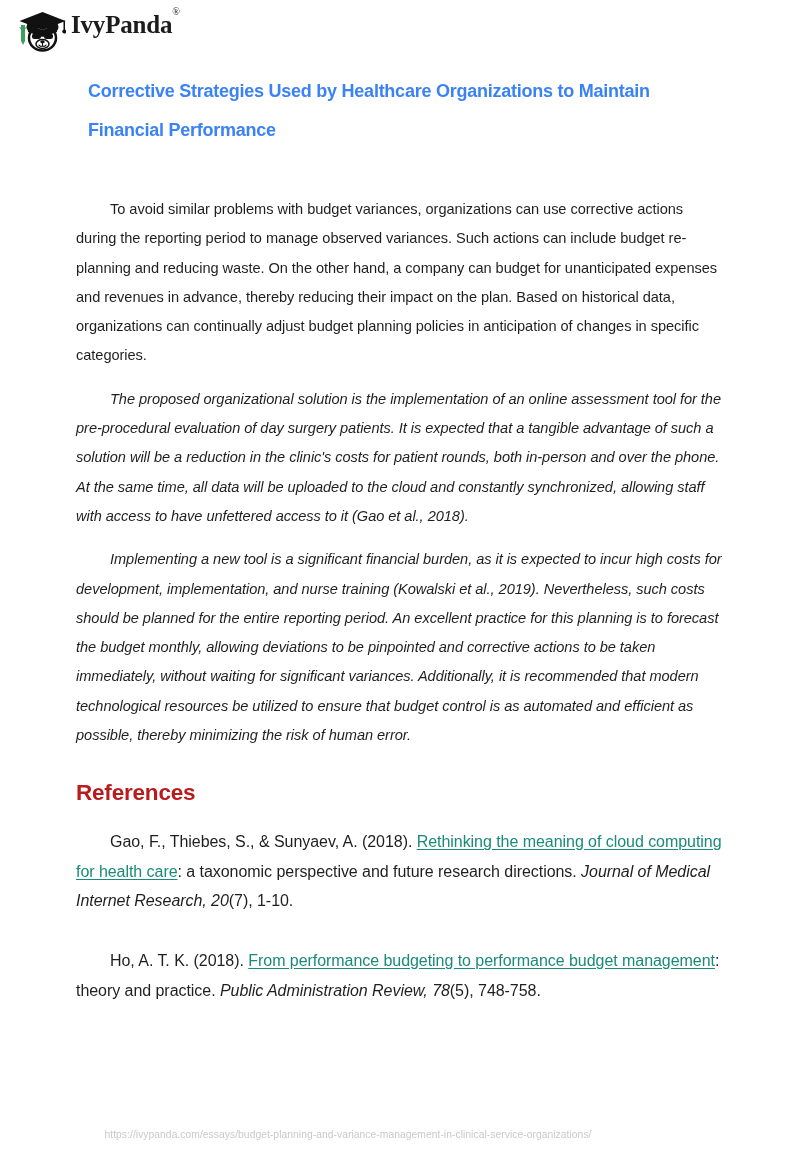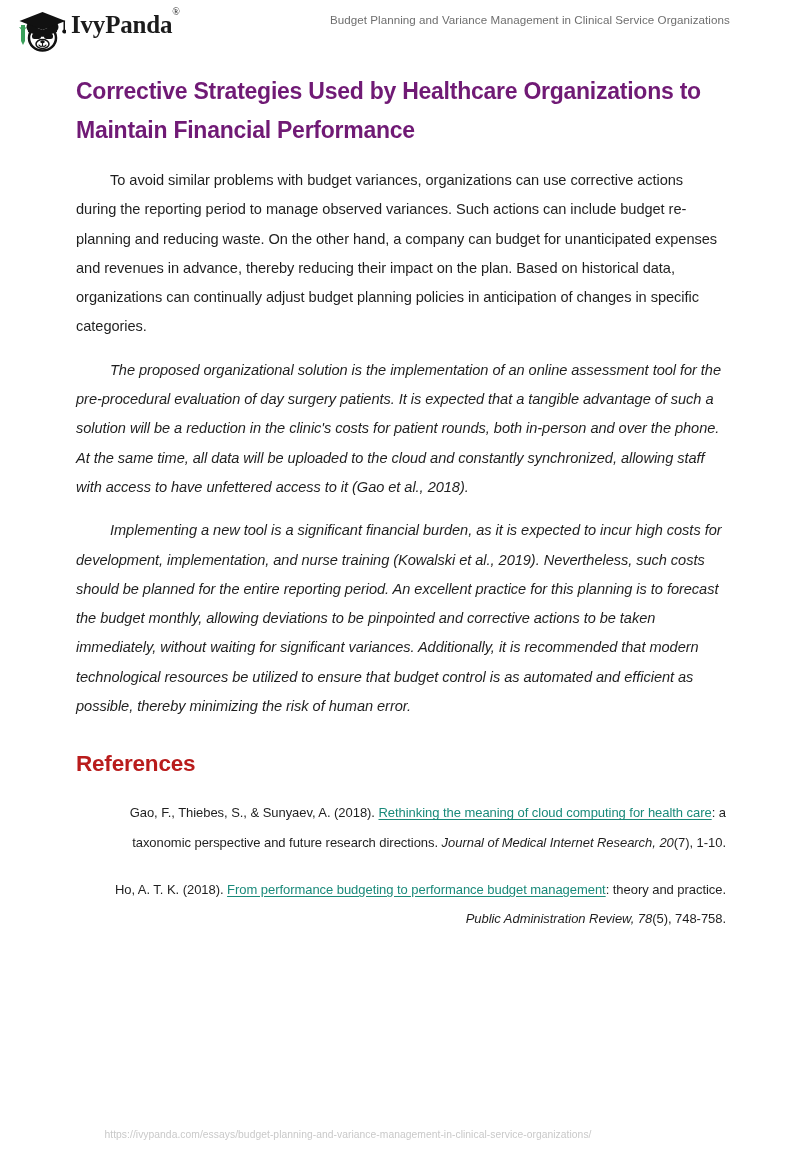--- a/index.html
+++ b/index.html
@@ -71,60 +71,59 @@
 
   
   .content {
     position: absolute;
     left: 76px;
     top: 72px;
     width: 650px;
   }
 
   h1.doc-title {
-    font-size: 23px;
+    font-size: 18px;
     font-weight: bold;
     line-height: 39px;
-    margin: 0 0 0 0;
+    margin: 0 0 0 12px;
     letter-spacing: -0.25px;
-    color: #701a75;
+    color: #3b82f6;
   }
 
   p.body-par {
     font-size: 14.6px;
     line-height: 29.3px;
     margin: 0;
     text-indent: 34px;
     color: #1f1f1f;
     letter-spacing: -0.05px;
   }
   p.body-par + p.body-par { margin-top: 14px; }
 
-  .par-block { margin-top: 16px; }
+  .par-block { margin-top: 45px; }
   .par-block > p + p { margin-top: 14px; font-style: italic; }
 
   h2.refs-title {
     font-size: 22.5px;
     font-weight: bold;
     margin: 30px 0 0 0;
     letter-spacing: -0.2px;
     color: #b91c1c;
   }
 
   .ref-list { margin-top: 21px; }
   p.ref-item {
-    font-size: 13px;
+    font-size: 16px;
     line-height: 29.3px;
     margin: 0;
     text-indent: 34px;
     color: #1f1f1f;
     letter-spacing: -0.05px;
-    text-align: right;
-  }
-  p.ref-item + p.ref-item { margin-top: 18px; }
+  }
+  p.ref-item + p.ref-item { margin-top: 31px; }
 
   .ref-link {
     color: #1a8a7a;
     text-decoration: underline;
     text-underline-offset: 2px;
   }
   .ital { font-style: italic; }
 
   
   .page-footer {
@@ -176,21 +175,20 @@
           <path d="M57 4 L103 22 L57 40 L11 22 Z"></path>
           <path d="M28 28 L28 44 Q57 58 86 44 L86 28 L57 40 Z"></path>
           <rect x="99" y="21" width="3" height="20" rx="1.4"></rect>
           <circle cx="100.5" cy="43" r="4"></circle>
         </g>
       </svg>
     </span>
     <span class="brand-word"><span>IvyPanda</span><sup>®</sup></span>
   </div>
 
-  <div class="header-title">Budget Planning and Variance Management in Clinical Service Organizations</div>
 </div>
 
 <div class="content">
 
   <h1 class="doc-title">Corrective Strategies Used by Healthcare Organizations to Maintain Financial Performance</h1>
 
   <div class="par-block">
     <p class="body-par">To avoid similar problems with budget variances, organizations can use corrective actions during the reporting period to manage observed variances. Such actions can include budget re-planning and reducing waste. On the other hand, a company can budget for unanticipated expenses and revenues in advance, thereby reducing their impact on the plan. Based on historical data, organizations can continually adjust budget planning policies in anticipation of changes in specific categories.</p>
     <p class="body-par">The proposed organizational solution is the implementation of an online assessment tool for the pre-procedural evaluation of day surgery patients. It is expected that a tangible advantage of such a solution will be a reduction in the clinic's costs for patient rounds, both in-person and over the phone. At the same time, all data will be uploaded to the cloud and constantly synchronized, allowing staff with access to have unfettered access to it (Gao et al., 2018).</p>
     <p class="body-par">Implementing a new tool is a significant financial burden, as it is expected to incur high costs for development, implementation, and nurse training (Kowalski et al., 2019). Nevertheless, such costs should be planned for the entire reporting period. An excellent practice for this planning is to forecast the budget monthly, allowing deviations to be pinpointed and corrective actions to be taken immediately, without waiting for significant variances. Additionally, it is recommended that modern technological resources be utilized to ensure that budget control is as automated and efficient as possible, thereby minimizing the risk of human error.</p>

